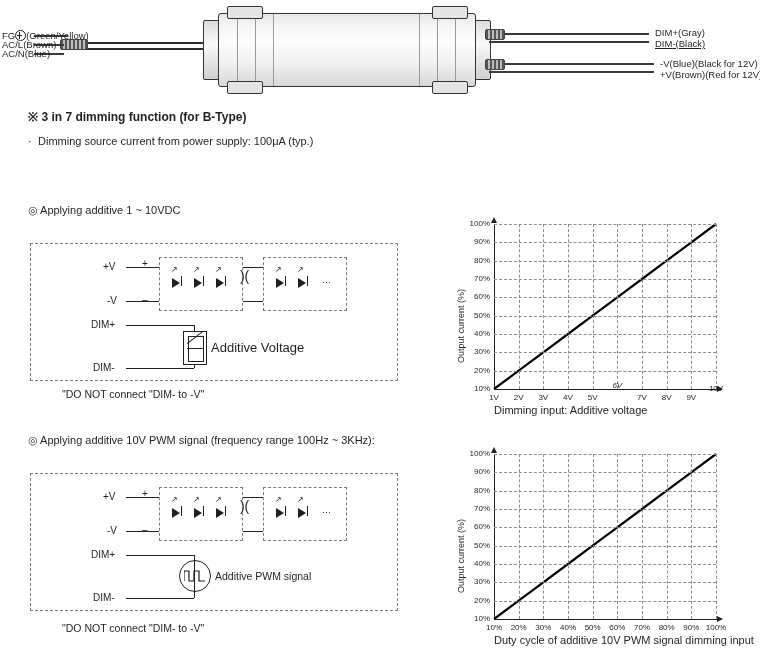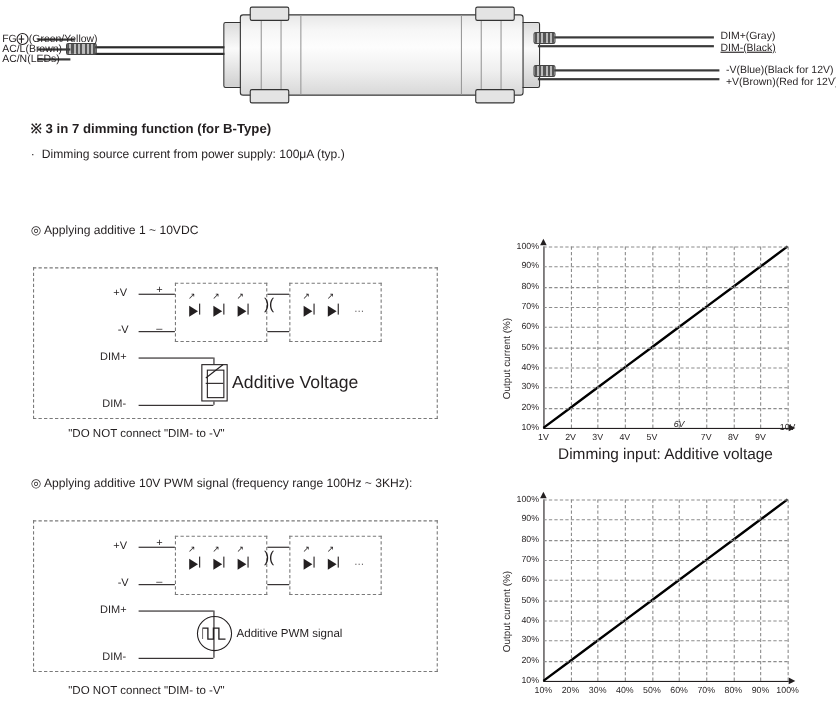--- a/index.html
+++ b/index.html
@@ -212,23 +212,23 @@
   }
   .xtick {
     position: absolute;
     font-size: 8px;
     color: #231f20;
     text-align: center;
     line-height: 8px;
   }
   .axis-title-x {
     position: absolute;
-    font-size: 14px;
-    color: #231f20;
-    text-align: center;
+    font-size: 11px;
+    color: #231f20;
+    text-align: left;
     white-space: nowrap;
   }
   .axis-title-y {
     position: absolute;
     font-size: 9px;
     color: #231f20;
     white-space: nowrap;
     transform: rotate(-90deg);
     transform-origin: left top;
   }
@@ -258,21 +258,21 @@
   <div class="sleeve" style="left:60px; top:39px; width:26px;"></div>
   <div class="wire thin" style="left:34px; top:35px; width:34px;"></div>
   <div class="wire thin" style="left:34px; top:44px; width:30px;"></div>
   <div class="wire thin" style="left:34px; top:53px; width:30px;"></div>
 
   <div class="lead-label" style="left:2px; top:30px;">
     <span>FG</span><span style="display:inline-block;width:11px;"></span><span>(Green/Yellow)</span>
   </div>
   <div class="fg-symbol" style="left:15px; top:30px;"></div>
   <div class="lead-label" style="left:2px; top:39px;"><span>AC/L</span><span>(Brown)</span></div>
-  <div class="lead-label" style="left:2px; top:48px;"><span>AC/N</span><span>(LEDs)</span></div>
+  <div class="lead-label" style="left:2px; top:48px;"><span>AC/N</span><span>(Blue)</span></div>
 
   <div class="psu-end left"></div>
   <div class="psu-end right"></div>
   <div class="psu-body">
     <div class="psu-ridge" style="left:18px;"></div>
     <div class="psu-ridge" style="left:36px;"></div>
     <div class="psu-ridge" style="left:54px;"></div>
     <div class="psu-ridge" style="left:200px;"></div>
     <div class="psu-ridge" style="left:218px;"></div>
     <div class="psu-ridge" style="left:236px;"></div>
@@ -341,21 +341,21 @@
     <div class="led-arrow" style="left:33px; top:8px;">↗</div>
     <div class="led-arrow" style="left:58px; top:20px; font-size:9px;">···</div>
   </div>
   <div class="coil" style="left:209px; top:24px;">)&nbsp;(</div>
 
   <div class="pot-box" style="left:152px; top:87px; width:22px; height:32px;">
     <div class="sline h" style="left:3px; top:16px; width:16px;"></div>
     <div style="position:absolute; left:4px; top:4px; width:14px; height:24px; border:1px solid #231f20;"></div>
     <div style="position:absolute; left:1px; top:5px; width:20px; height:1px; background:#231f20; transform:rotate(-38deg);"></div>
   </div>
-  <div class="sch-label" style="left:180px; top:96px; font-size:16px;">Additive Voltage</div>
+  <div class="sch-label" style="left:180px; top:96px; font-size:13px;">Additive Voltage</div>
 </div>
 <div class="note-text" style="left:62px; top:388px;">"DO NOT connect "DIM- to -V"</div>
 
 <div class="schematic" style="left:30px; top:473px; width:366px; height:136px;">
   <div class="sch-label" style="left:72px; top:17px;">+V</div>
   <div class="sch-label" style="left:76px; top:51px;">-V</div>
   <div class="sch-label" style="left:60px; top:75px;">DIM+</div>
   <div class="sch-label" style="left:62px; top:118px;">DIM-</div>
 
   <div class="sline h" style="left:95px; top:23px; width:220px;"></div>
@@ -492,13 +492,14 @@
       <div class="xtick" style="left: 151.333px; top: 176px; width: 28px;">60%</div>
       <div class="grid-v" style="left: 190px; top: 6px; height: 165px;"></div>
       <div class="xtick" style="left: 176px; top: 176px; width: 28px;">70%</div>
       <div class="grid-v" style="left: 214.667px; top: 6px; height: 165px;"></div>
       <div class="xtick" style="left: 200.667px; top: 176px; width: 28px;">80%</div>
       <div class="grid-v" style="left: 239.333px; top: 6px; height: 165px;"></div>
       <div class="xtick" style="left: 225.333px; top: 176px; width: 28px;">90%</div>
       <div class="grid-v" style="left: 264px; top: 6px; height: 165px;"></div>
       <div class="xtick" style="left: 250px; top: 176px; width: 28px;">100%</div>
     </div>
+  <div class="axis-title-x" style="left:42px; top:186px; width:222px;">Duty cycle of additive 10V PWM signal dimming input</div>
 </div>
 
 </body></html>

